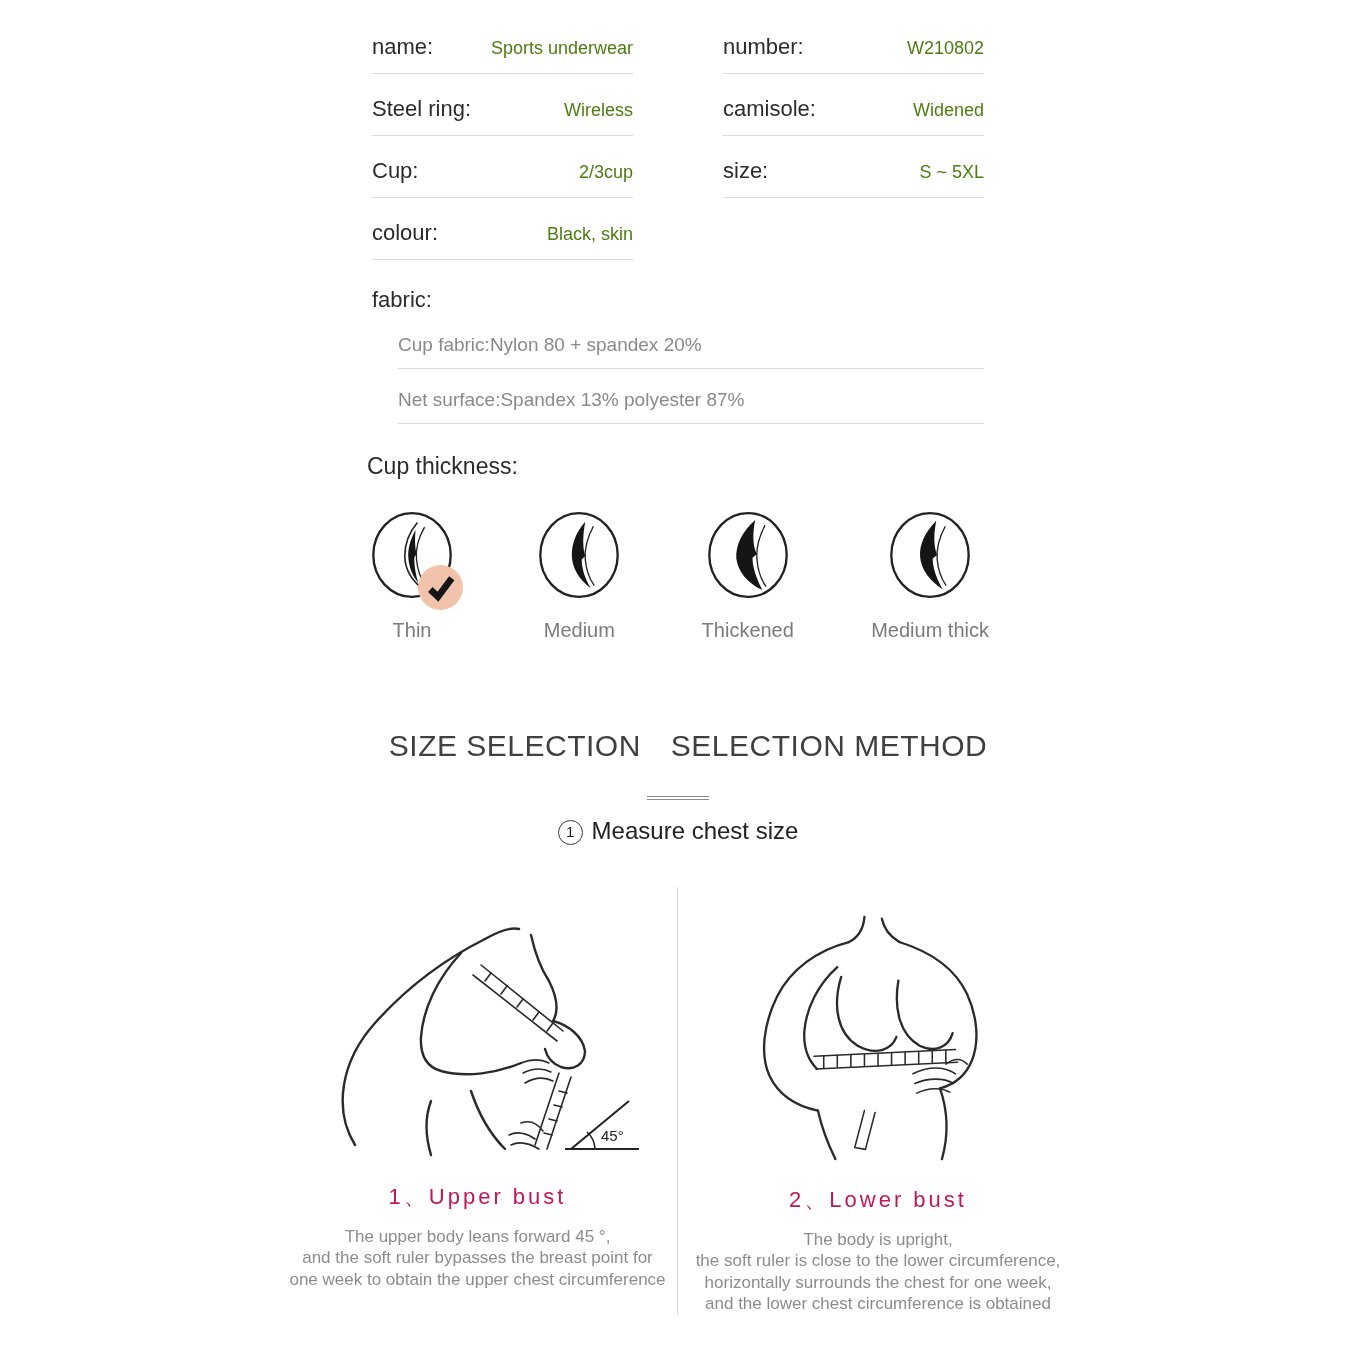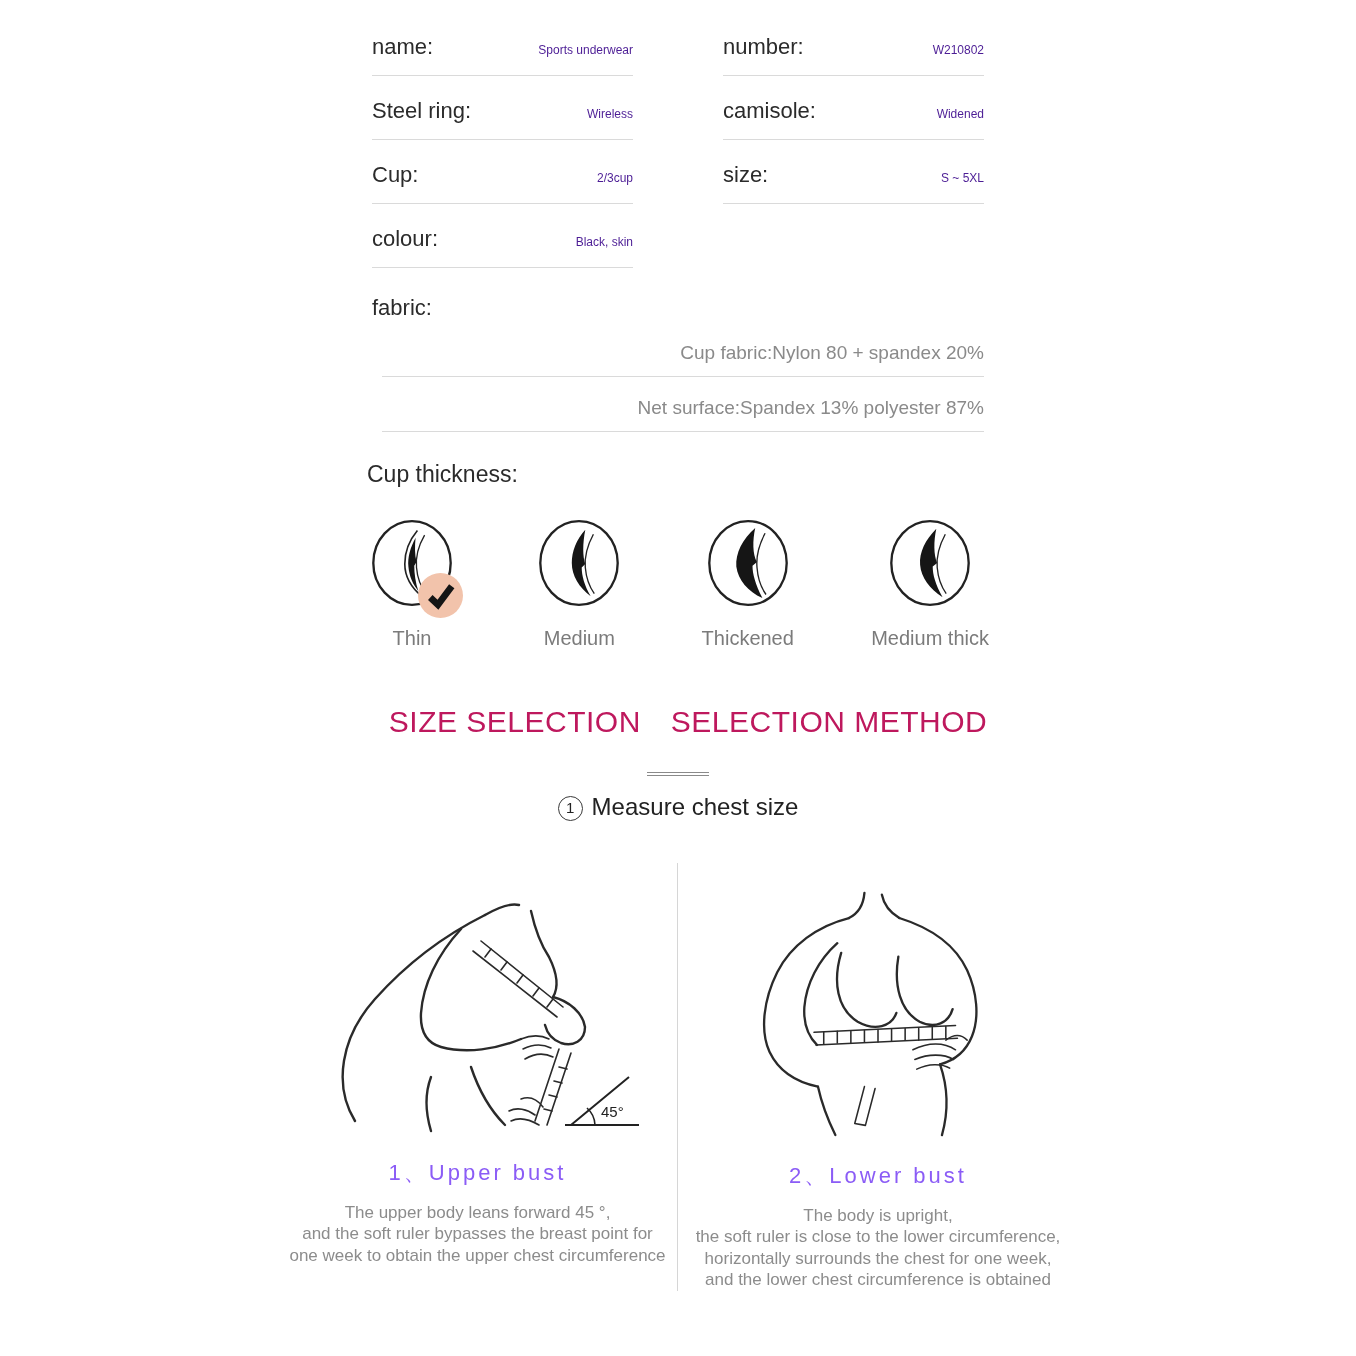--- a/index.html
+++ b/index.html
@@ -13,62 +13,62 @@
 
   
   .specs { width:612px; margin:0 auto; padding-top:12px; }
   .spec-cols { display:flex; gap:90px; }
   .spec-col { width:261px; }
   .spec-row {
     display:flex; justify-content:space-between; align-items:baseline;
     border-bottom:1px solid #dadada; padding:22px 0 12px; line-height:26px;
   }
   .spec-label { font-size:22px; color:#2b2b2b; }
-  .spec-value { font-size:12px; color:#4c1d95;text-align:center; }
+  .spec-value { font-size:18px; color:#4d7c0f;text-align:center; }
 
   .fabric-label { margin-top:26px; font-size:22px; line-height:28px; color:#2b2b2b; }
   .fabric-rows { margin-left:10px; width:602px; }
   .fabric-row {
-    display:flex; justify-content:flex-end; align-items:baseline;
-    border-bottom:1px solid #dadada; padding:20px 0 12px; line-height:22px;
+    display:flex; justify-content:flex-start; align-items:baseline;
+    border-bottom:1px solid #dadada; padding:20px 0 12px; line-height:22px;margin-left:16px;
   }
   .fabric-row .f-label, .fabric-row .f-value { font-size:19px; color:#8a8a8a; }
 
   
   .thickness { width:622px; margin:0 auto; }
   .thickness-label { margin-top:28px; font-size:23px; line-height:28px; color:#2b2b2b; }
   .cup-row { margin-top:28px; display:flex; justify-content:space-between; align-items:flex-start; }
   .cup-option { display:flex; flex-direction:column; align-items:center; }
   .cup-icon-wrap { position:relative; width:90px; height:94px; }
   .cup-icon-wrap svg.cup { width:90px; height:94px; display:block; }
   .check-badge { position:absolute; right:-6px; bottom:-8px; width:45px; height:45px; }
   .check-badge svg { width:45px; height:45px; display:block; }
   .cup-label { margin-top:14px; font-size:20px; line-height:28px; color:#7b7b7b; white-space:nowrap; }
 
   
-  .size-heading { margin-top:52px; text-align:center; font-size:30px; line-height:36px;
-    color:#be185d; font-weight:400; letter-spacing:0.5px;padding-left:20px; }
+  .size-heading { margin-top:84px; text-align:center; font-size:30px; line-height:36px;
+    color:#404040; font-weight:400; letter-spacing:0.5px;padding-left:20px; }
   .size-heading .part2 { margin-left:30px; }
   .heading-divider { width:62px; height:4px; margin:32px auto 0;
     border-top:1px solid #8a8a8a; border-bottom:1px solid #8a8a8a; }
   .step-heading { margin-top:16px; text-align:center; font-size:24px; line-height:30px; color:#222; }
   .circled-num {
     display:inline-flex; align-items:center; justify-content:center;
     width:25px; height:25px; border:1.5px solid #3a3a3a; border-radius:50%;
     font-size:15px; color:#222; margin-right:9px; position:relative; top:-2px;
   }
 
   
   .measure-cols { width:800px; margin:40px auto 0; display:flex; align-items:stretch; }
   .measure-col { width:400px; display:flex; flex-direction:column; align-items:center; }
   .measure-col.left { border-right:1px solid #d6d6d6; }
   .figure { display:block; }
   .measure-col.left  .figure { margin-top:26px; width:330px; height:245px; }
   .measure-col.right .figure { margin-top:24px; width:320px; height:250px; }
-  .bust-heading { margin-top:26px; font-size:22px; line-height:26px; letter-spacing:3px; color:#8b5cf6; white-space:nowrap; }
+  .bust-heading { margin-top:26px; font-size:22px; line-height:26px; letter-spacing:3px; color:#be185d; white-space:nowrap; }
   .bust-text { margin-top:16px; font-size:17px; line-height:21.5px; color:#8c8c8c; text-align:center; }
   .bust-text div { white-space:nowrap; }
 
   .stroke { fill:none; stroke:#2a2a2a; stroke-width:2.4; stroke-linecap:round; stroke-linejoin:round; }
   .stroke-thin { fill:none; stroke:#2a2a2a; stroke-width:1.6; stroke-linecap:round; }
   .angle-label { font-size:15px; fill:#222; font-family:"Liberation Sans","DejaVu Sans",sans-serif; }
 </style>
 </head>
 <body>
 

